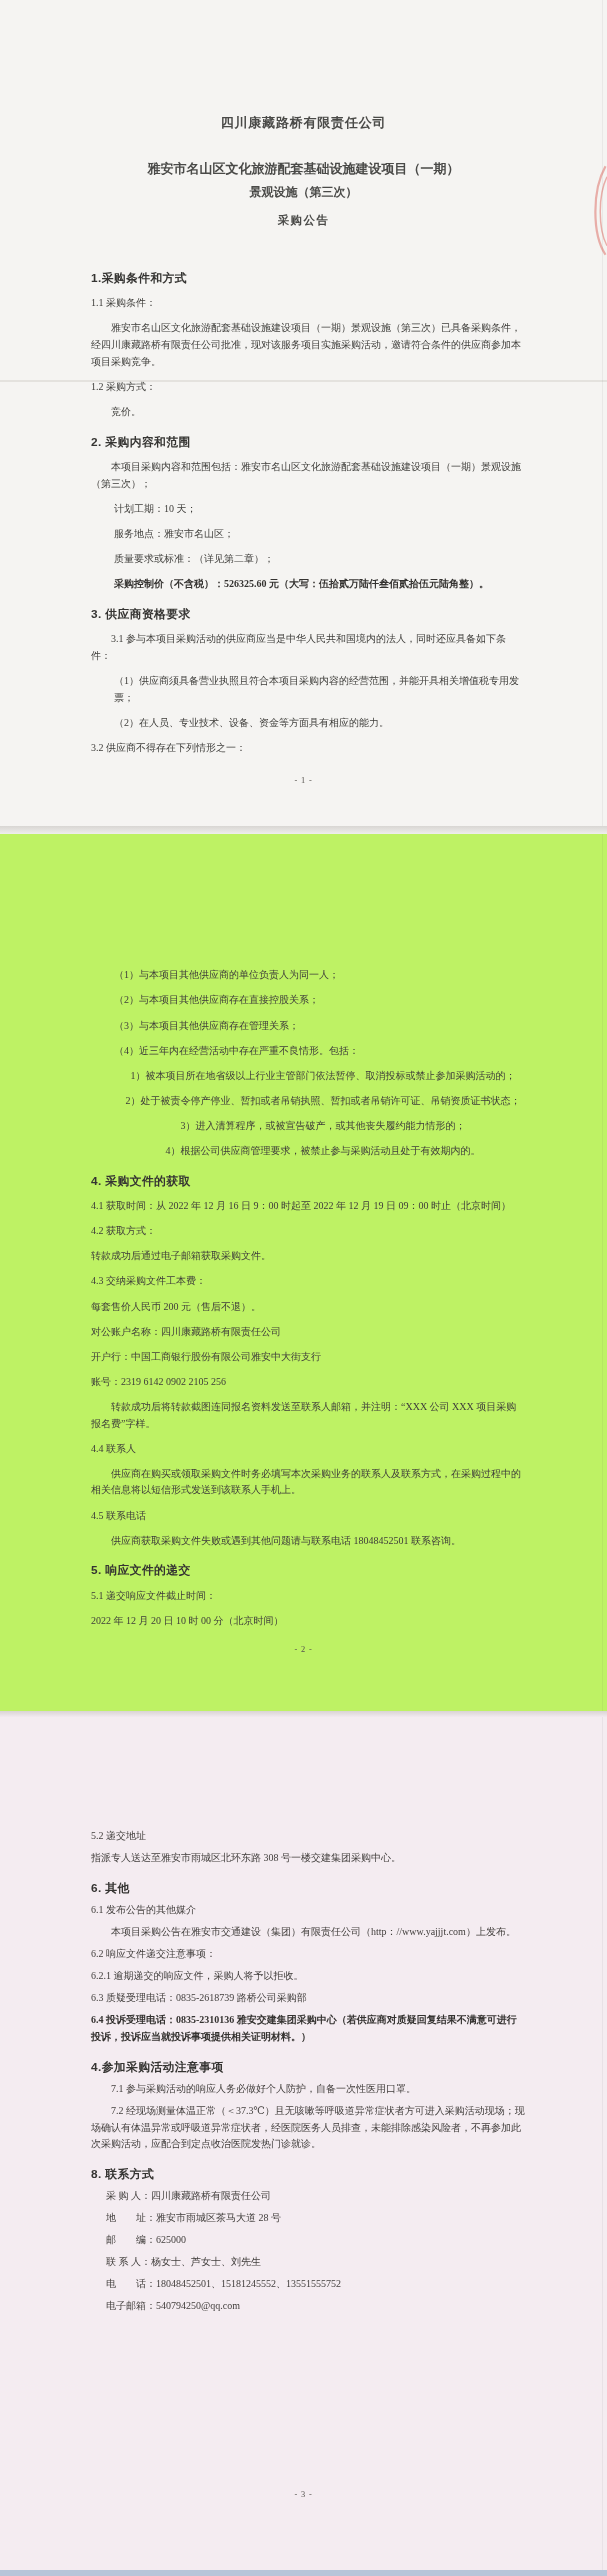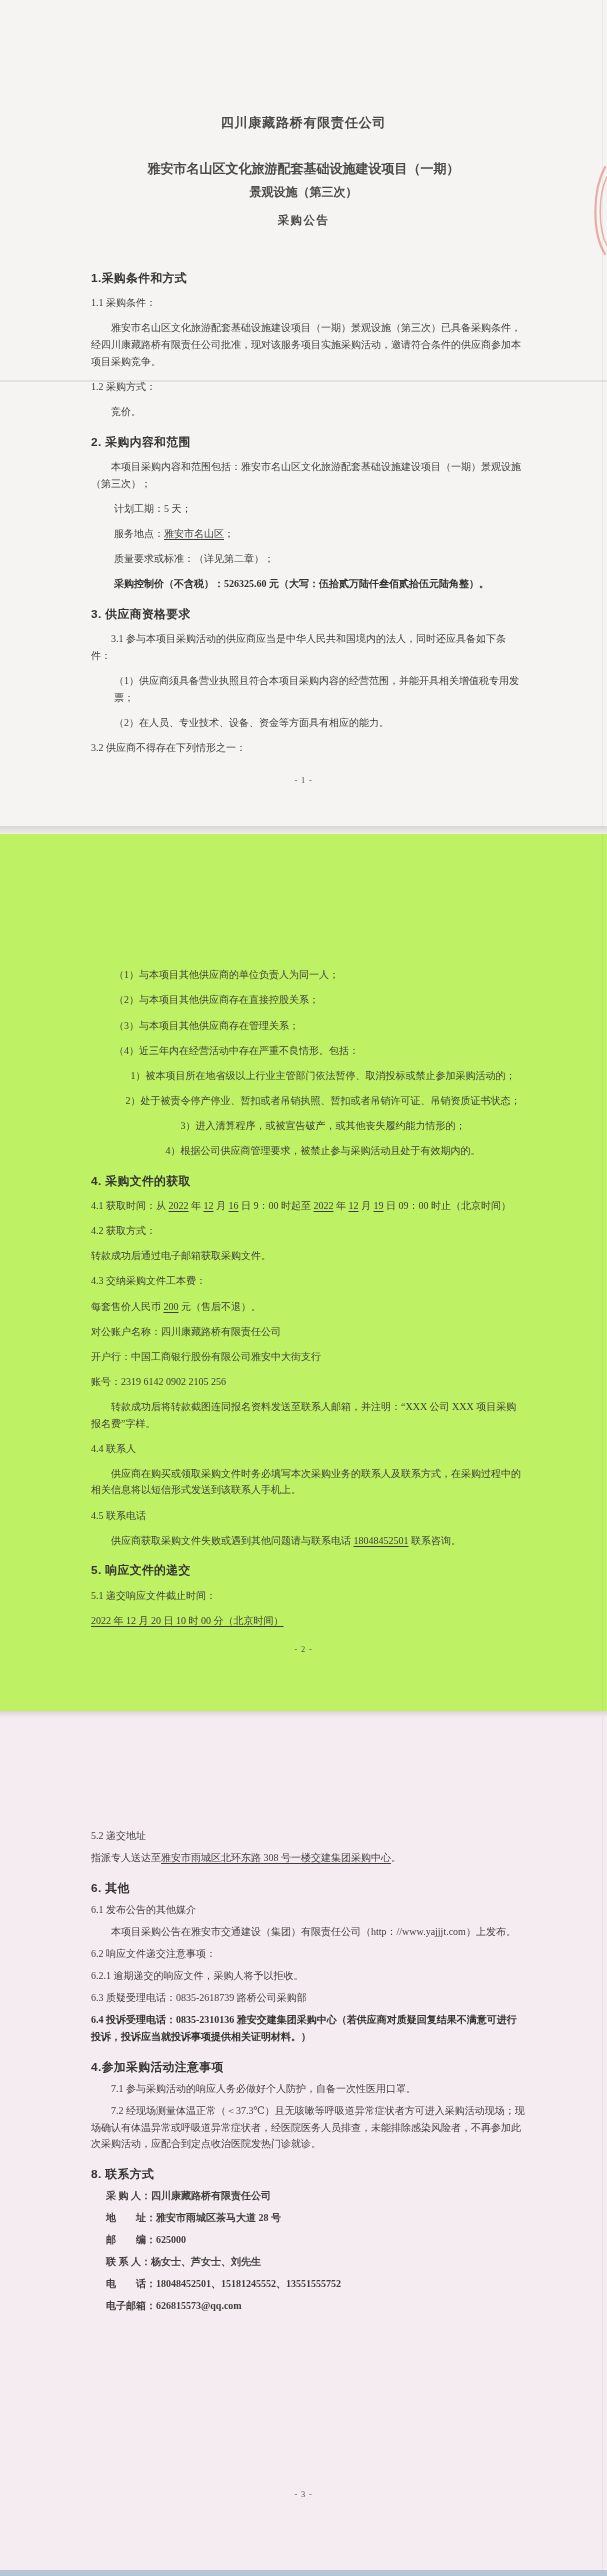--- a/index.html
+++ b/index.html
@@ -28,23 +28,23 @@
   .page2 .blocks{top:125px;}
   .page3 .blocks{top:106px;}
   .blk{font-size:10px;line-height:16.7px;color:#3e3d3a;margin:8.4px 0 0;}
   .page3 .blk{margin-top:5.3px;color:#413e3c;}
   .blk.h{font-family:"Liberation Sans","DejaVu Sans",sans-serif;font-size:11.8px;line-height:18px;
          font-weight:700;color:#353432;margin-top:12px;letter-spacing:0.4px;}
   .page3 .blk.h{}
   .blk.ind{text-indent:2em;}
   .blk.li1{margin-left:23px;}
   .blk.li2{margin-left:30px;text-align:center;}
-  .blk.lbl{margin-left:15px;font-weight:bold;}
+  .blk.lbl{margin-left:15px;}
   .blk.bold{font-weight:600;color:#343230;}
-  .u{text-decoration:underline;text-underline-offset:2.3px;}
+  .u{text-underline-offset:2.3px;}
 
   .page-footer{position:absolute;left:0;width:607px;text-align:center;font-size:8.4px;color:#55524e;letter-spacing:0.8px;}
   .pf1{top:776px;} .pf2{top:811px;} .pf3{top:773px;}
   .edge-stamp{position:absolute;right:0;top:164px;width:21px;height:93px;z-index:3;opacity:.4;}
 </style>
 </head>
 <body>
 
 <div class="canvas">
 
@@ -57,21 +57,21 @@
     </div>
     <div class="artifact" style="top:380px;"></div>
     <div class="blocks" id="blocks-p1">
         <p class="blk h">1.采购条件和方式</p>
         <p class="blk ">1.1 采购条件：</p>
         <p class="blk ind">雅安市名山区文化旅游配套基础设施建设项目（一期）景观设施（第三次）已具备采购条件，经四川康藏路桥有限责任公司批准，现对该服务项目实施采购活动，邀请符合条件的供应商参加本项目采购竞争。</p>
         <p class="blk ">1.2 采购方式：</p>
         <p class="blk ind">竞价。</p>
         <p class="blk h">2. 采购内容和范围</p>
         <p class="blk ind">本项目采购内容和范围包括：雅安市名山区文化旅游配套基础设施建设项目（一期）景观设施（第三次）；</p>
-        <p class="blk li1">计划工期：5 天；</p>
+        <p class="blk li1">计划工期：10 天；</p>
         <p class="blk li1"><span>服务地点：</span><span class="u">雅安市名山区</span><span>；</span></p>
         <p class="blk li1">质量要求或标准：（详见第二章）；</p>
         <p class="blk li1 bold">采购控制价（不含税）：526325.60 元（大写：伍拾贰万陆仟叁佰贰拾伍元陆角整）。</p>
         <p class="blk h">3. 供应商资格要求</p>
         <p class="blk ind">3.1 参与本项目采购活动的供应商应当是中华人民共和国境内的法人，同时还应具备如下条件：</p>
         <p class="blk li1">（1）供应商须具备营业执照且符合本项目采购内容的经营范围，并能开具相关增值税专用发票；</p>
         <p class="blk li1">（2）在人员、专业技术、设备、资金等方面具有相应的能力。</p>
         <p class="blk ">3.2 供应商不得存在下列情形之一：</p>
       </div>
     <div class="page-footer pf1">- 1 -</div>
@@ -129,21 +129,21 @@
         <p class="blk bold">6.4 投诉受理电话：0835-2310136 雅安交建集团采购中心（若供应商对质疑回复结果不满意可进行投诉，投诉应当就投诉事项提供相关证明材料。）</p>
         <p class="blk h">4.参加采购活动注意事项</p>
         <p class="blk ind">7.1 参与采购活动的响应人务必做好个人防护，自备一次性医用口罩。</p>
         <p class="blk ind">7.2 经现场测量体温正常（＜37.3℃）且无咳嗽等呼吸道异常症状者方可进入采购活动现场；现场确认有体温异常或呼吸道异常症状者，经医院医务人员排查，未能排除感染风险者，不再参加此次采购活动，应配合到定点收治医院发热门诊就诊。</p>
         <p class="blk h">8. 联系方式</p>
         <p class="blk lbl">采 购 人：四川康藏路桥有限责任公司</p>
         <p class="blk lbl">地　　址：雅安市雨城区茶马大道 28 号</p>
         <p class="blk lbl">邮　　编：625000</p>
         <p class="blk lbl">联 系 人：杨女士、芦女士、刘先生</p>
         <p class="blk lbl">电　　话：18048452501、15181245552、13551555752</p>
-        <p class="blk lbl">电子邮箱：626815573@qq.com</p>
+        <p class="blk lbl">电子邮箱：540794250@qq.com</p>
       </div>
 
     <div class="page-footer pf3">- 3 -</div>
   </section>
 
   <div class="bottom-strip"></div>
 </div>
 
 
 </body></html>

